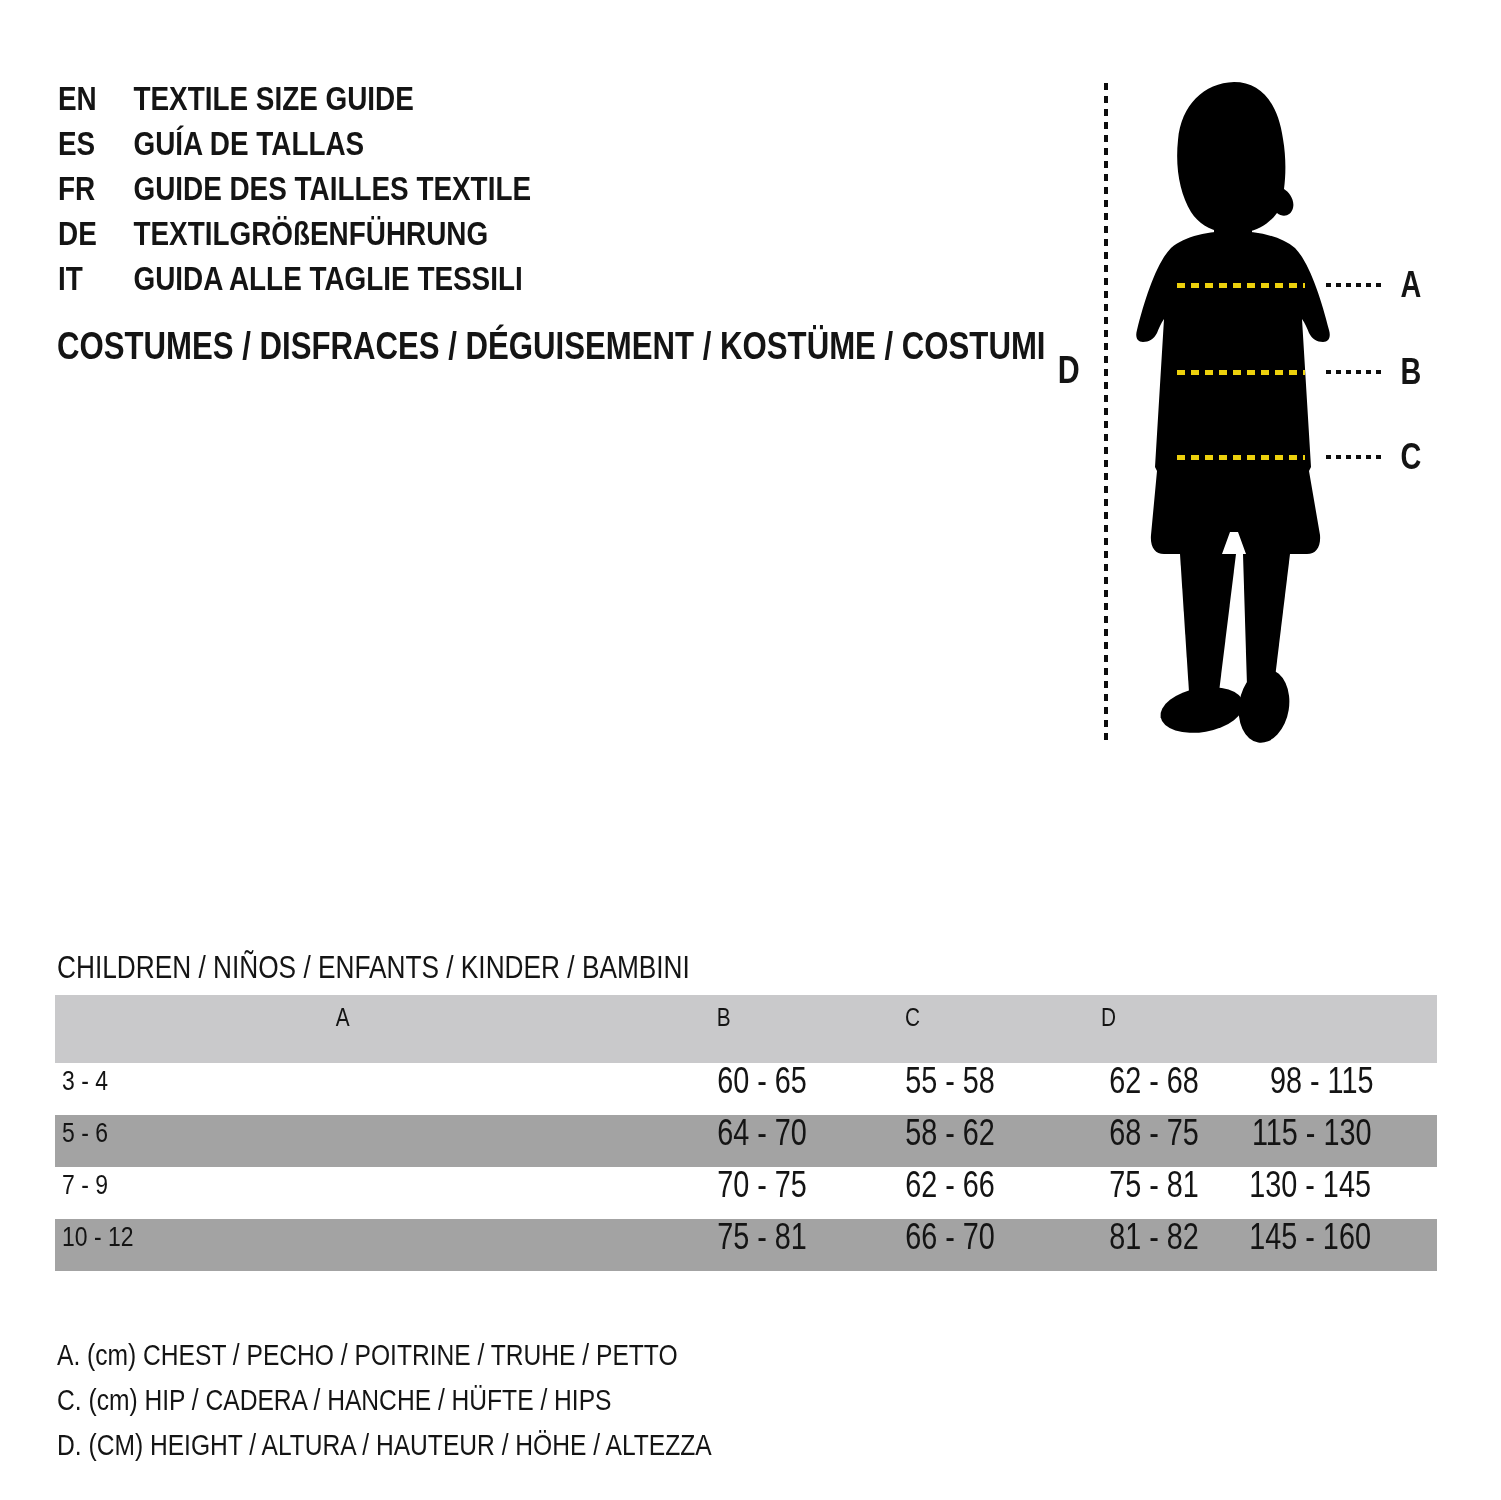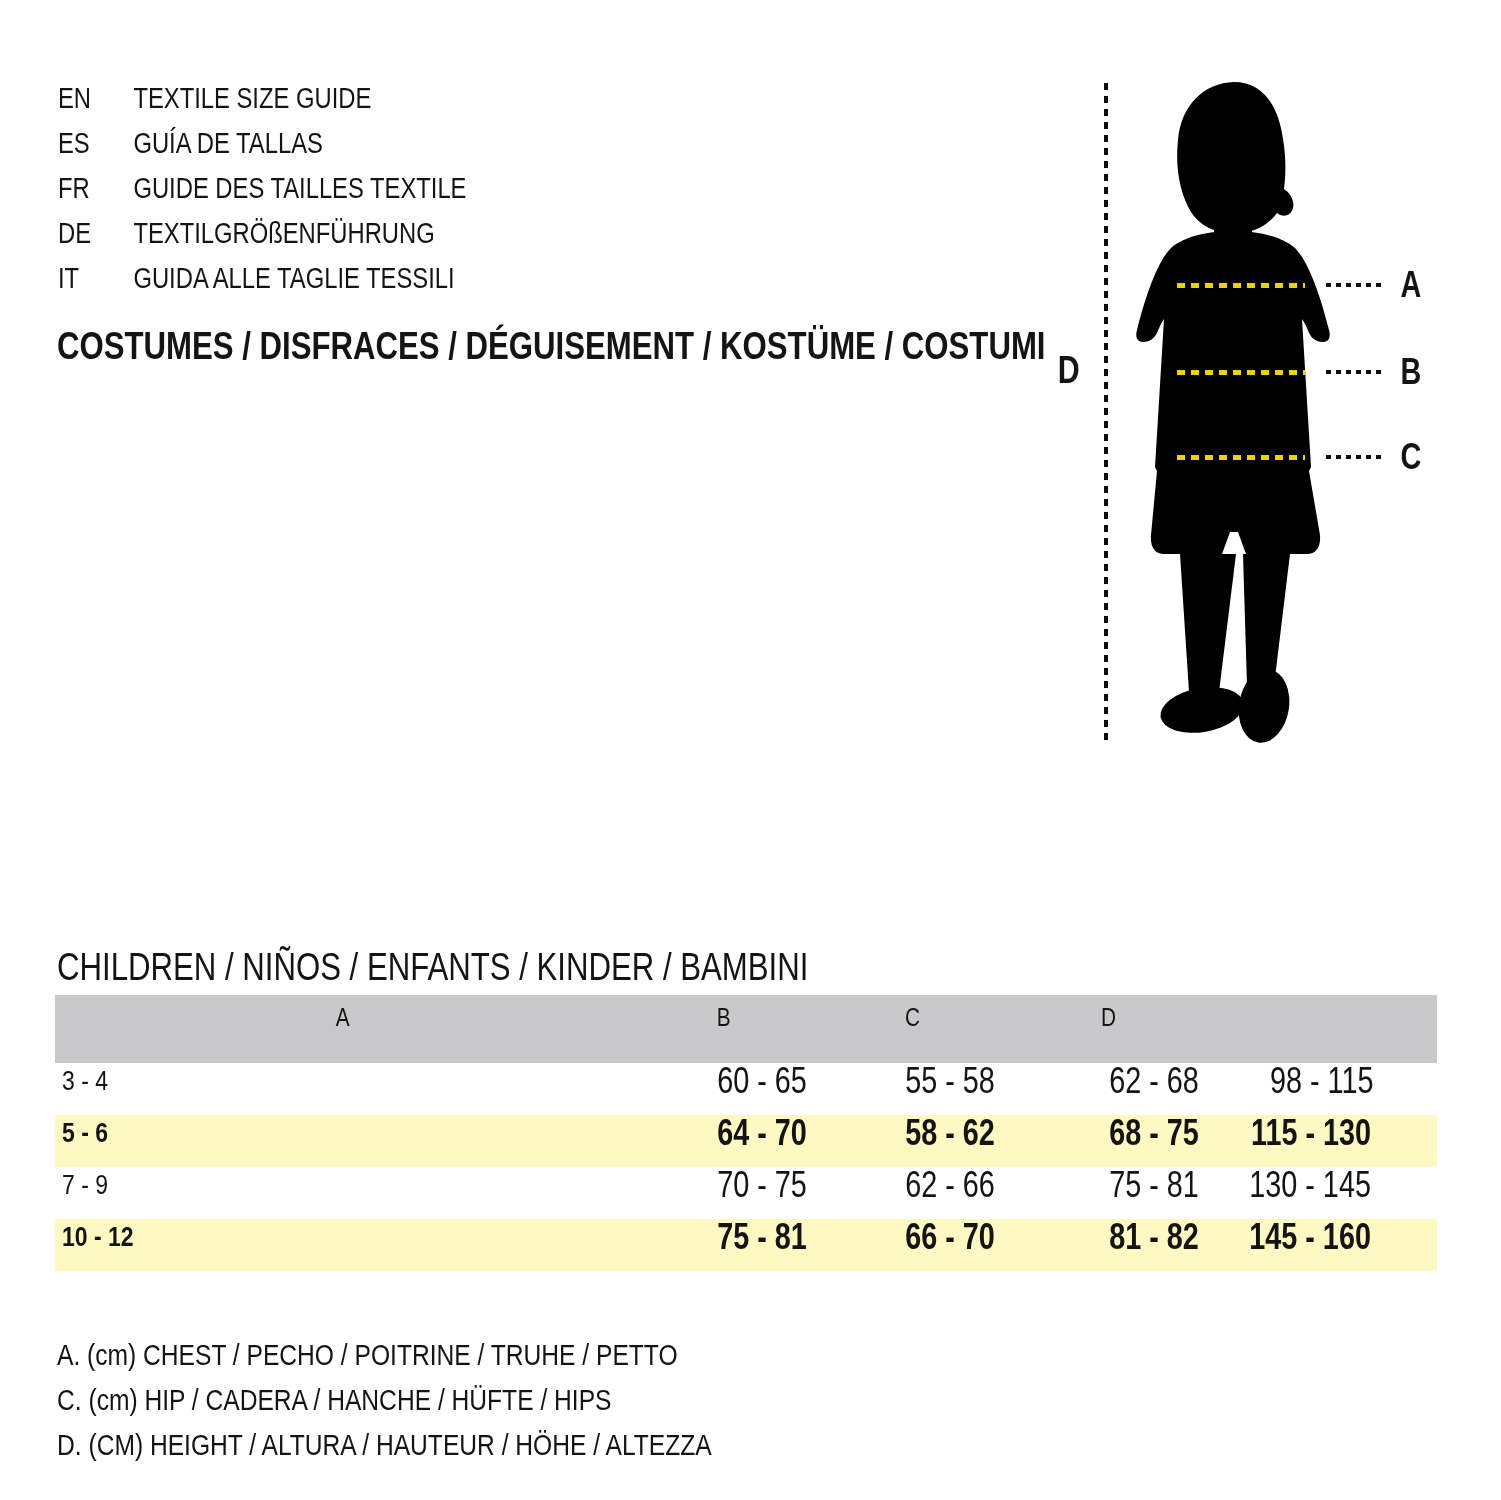--- a/index.html
+++ b/index.html
@@ -11,21 +11,21 @@
     overflow:hidden;
     font-family:"Liberation Sans", sans-serif;
     color:#141414;
   }
   
   .cx  { display:inline-block; transform:scaleX(0.82); transform-origin:0 50%; white-space:nowrap; }
   .cxc { display:inline-block; transform:scaleX(0.80); white-space:nowrap; }
 
   
   .lang-block { position:absolute; left:58px; top:76px; }
-  .lang-row  { height:45px; line-height:45px; font-size:29px; font-weight:400; }
+  .lang-row  { height:45px; line-height:45px; font-size:34px; font-weight:700; }
   .lang-code { display:inline-block; width:92px; }
 
   .category-line {
     position:absolute; left:57px; top:323px;
     font-size:38px; font-weight:bold; line-height:46px;
   }
 
   
   .v-dash {
     position:absolute; left:1104px; top:83px; width:4px; height:658px;
@@ -45,33 +45,33 @@
   .dash-leader {
     position:absolute; left:149px; top:18px; width:58px; height:4px;
     background:repeating-linear-gradient(90deg,#0d0d0d 0 5px, transparent 5px 10px);
   }
   .measure-letter {
     position:absolute; left:216px; top:0; width:36px; height:40px;
     line-height:40px; text-align:center; font-size:36px; font-weight:bold;
   }
 
   
-  .section-title { position:absolute; left:57px; top:948px; font-size:38px; line-height:38px; }
+  .section-title { position:absolute; left:57px; top:948px; font-size:32px; line-height:38px; }
 
   .size-table { position:absolute; left:55px; top:995px; width:1382px; }
   .t-head, .t-row {
     display:grid;
     grid-template-columns:575px 188px 188px 204px 176px;
   }
   .t-head { background:#C9C9CB; height:68px; }
   .t-age  { padding:7px 0 0 7px; font-size:29px; line-height:34px; }
   .t-age .cx { transform:scaleX(0.85); }
   .t-letter { text-align:center; padding-top:9px; font-size:26px; line-height:26px; }
   .t-row { height:52px; line-height:36px; }
-  .t-row.alt { background:#fef9c3;font-weight:bold; }
+  .t-row.alt { background:#a3a3a3; }
   .t-cell-age { padding-left:7px; font-size:28px; }
   .t-cell { text-align:right; font-size:36px; }
 
   
   .legend { position:absolute; left:57px; top:1332px; }
   .legend-line { height:45px; line-height:45px; font-size:30px; }
 </style>
 </head>
 <body>
 

